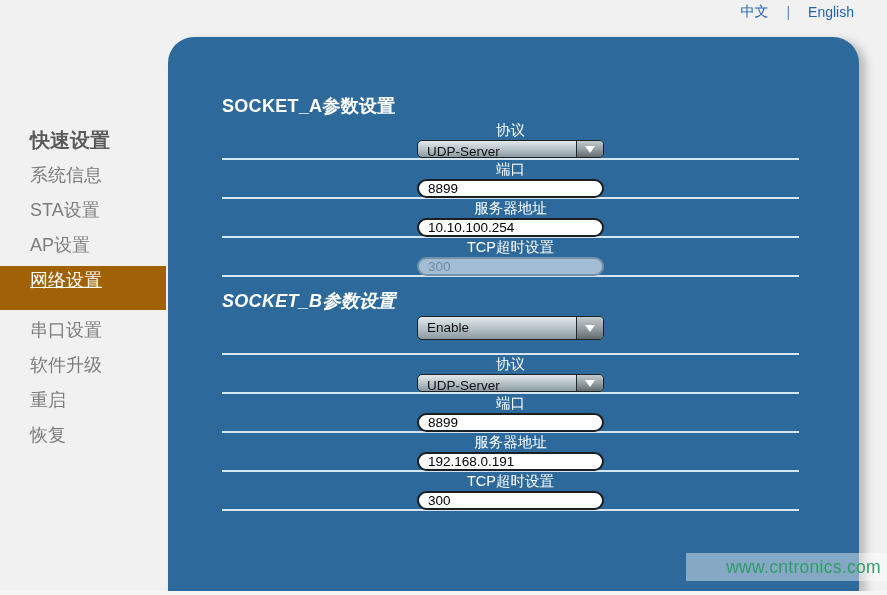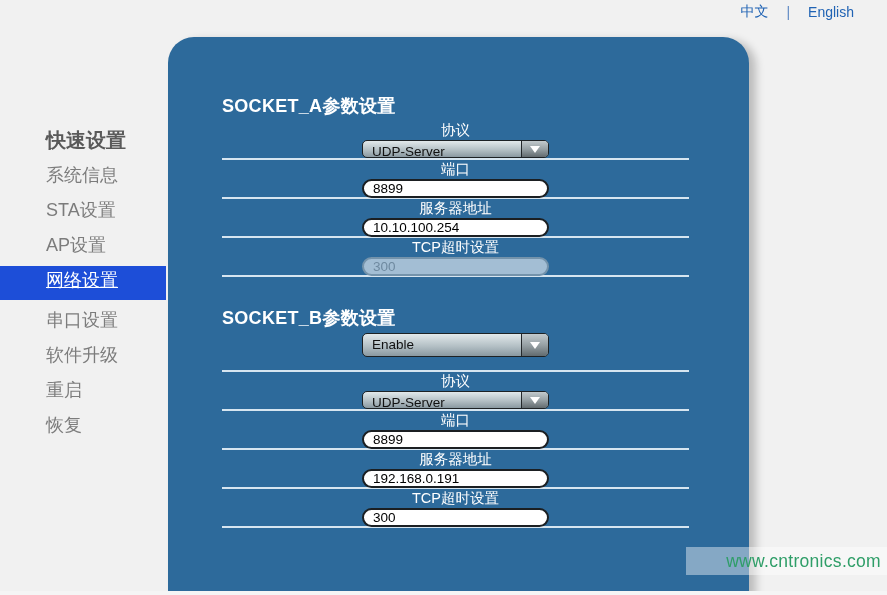--- a/index.html
+++ b/index.html
@@ -11,40 +11,40 @@
   
   .top-links{
     position:absolute;top:3px;right:33px;display:flex;align-items:center;gap:18px;
     font-size:14px;
   }
   .lang-link{color:#2063b4;cursor:pointer;}
   .lang-sep{color:#5c87c2;}
   
   .sidebar{position:absolute;left:0;top:123px;width:166px;}
   .side-item{
-    height:35px;line-height:35px;padding-left:46px;font-size:18px;color:#7c7c7c;
+    height:35px;line-height:35px;padding-left:30px;font-size:18px;color:#7c7c7c;
     cursor:pointer;white-space:nowrap;
   }
   .side-item.group-head{font-size:20px;font-weight:bold;color:#5a5a5a;}
   .side-item.selected{
-    background:#1d4ed8;color:#ffffff;text-decoration:underline;
-    height:34px;line-height:29px;margin:3px 0;
+    background:#a16207;color:#ffffff;text-decoration:underline;
+    height:44px;line-height:29px;margin:3px 0;
   }
   
   .panel{
-    position:absolute;left:168px;top:37px;width:581px;height:558px;
+    position:absolute;left:168px;top:37px;width:691px;height:558px;
     background:#2d6a9b;border-radius:26px 26px 0 0;
     box-shadow:7px 3px 9px rgba(0,0,0,0.22);
   }
   .panel-content{padding:54px 60px 0 54px;}
   .section-title{
     color:#ffffff;font-size:18px;font-weight:bold;height:30px;line-height:30px;
     letter-spacing:0.3px;
   }
-  .section-b .section-title{margin-top:26px;}
+  .section-b .section-title{margin-top:9px;font-style:italic;}
   .form-row{
     display:flex;align-items:center;height:37px;
     border-bottom:2px solid #d6e5f0;
     flex-direction:column;
   }
   .row-label{flex:1;color:#ffffff;font-size:14.5px;}
   
   .select-box{
     display:none;width:187px;height:24px;box-sizing:border-box;
     border:1px solid #1d2225;border-radius:5px;overflow:hidden;
@@ -72,21 +72,21 @@
   
   .save-row{display:flex;justify-content:flex-end;padding-top:11px;}
   .save-btn{
     width:78px;height:29px;border-radius:15px;border:1px solid #a2b8c7;
     background:linear-gradient(180deg,#dde9f1 0%,#a9bfcd 55%,#8fa8bb 100%);
     color:#ffffff;font-size:15px;cursor:pointer;
     font-family:"Liberation Sans","DejaVu Sans",sans-serif;
   }
   
   .watermark{
-    position:absolute;right:0;bottom:20px;width:201px;height:28px;z-index:5;
+    position:absolute;right:0;bottom:14px;width:201px;height:28px;z-index:5;
     background:rgba(255,255,255,0.42);
     display:flex;align-items:center;justify-content:flex-end;
     padding-right:6px;box-sizing:border-box;
   }
   .watermark-text{color:#2f9e68;font-size:17.5px;letter-spacing:0.3px;}
   .bottom-strip{position:absolute;left:0;right:0;bottom:0;height:4px;background:#f5f5f5;z-index:5;}
 </style>
 </head>
 <body>
 

